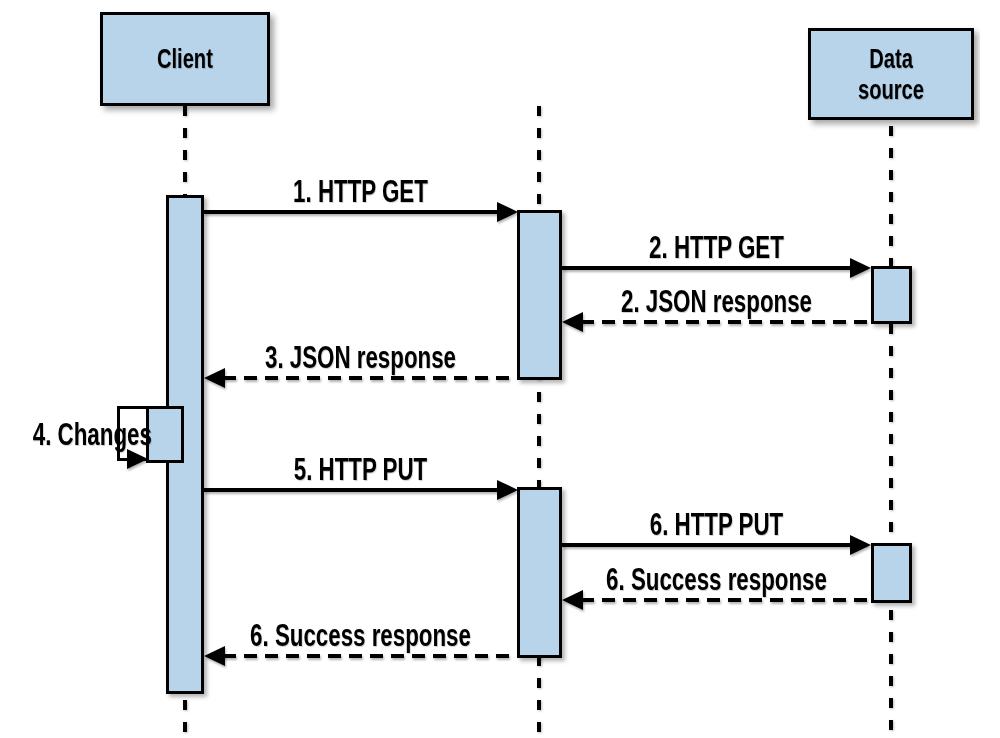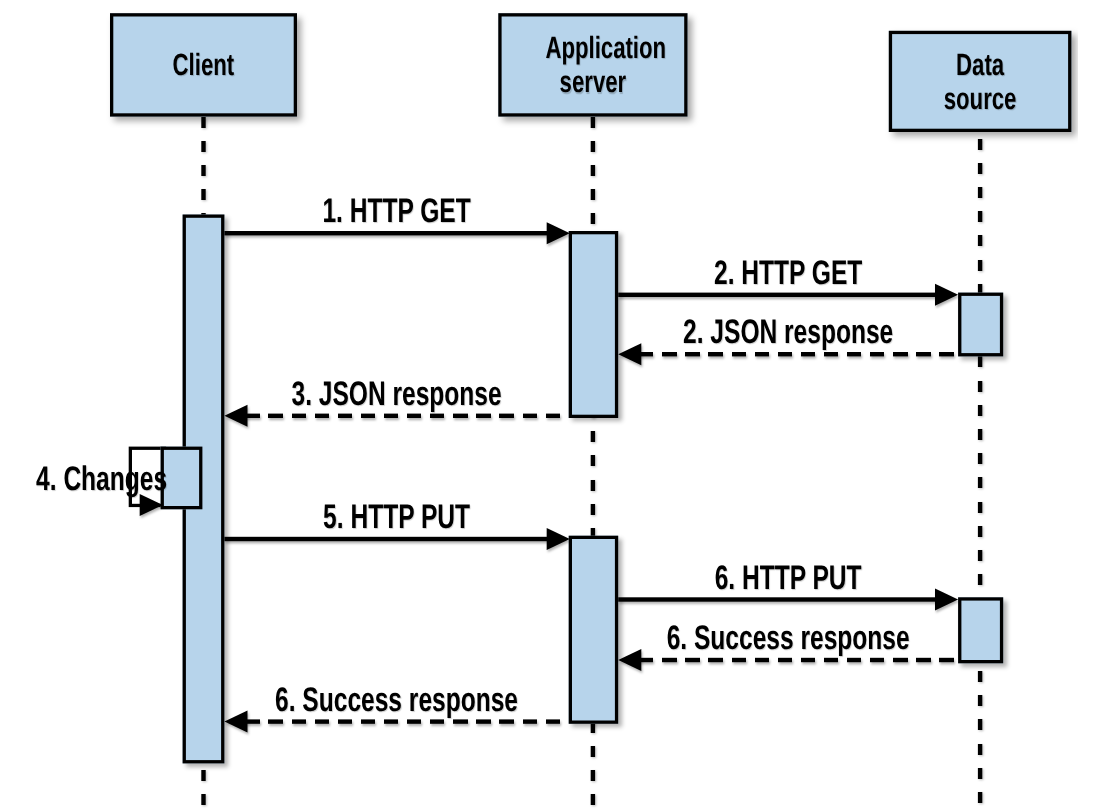--- a/index.html
+++ b/index.html
@@ -112,23 +112,20 @@
 
 <div class="canvas">
 
   <div class="lifeline" style="left:183px; top:106px; height:632px;"></div>
   <div class="lifeline" style="left:537px; top:106px; height:632px;"></div>
   <div class="lifeline" style="left:889px; top:104px; height:634px;"></div>
 
   <div class="actor-box" style="left:100px; top:12px; width:170px; height:94px;">
     <span class="actor-label">Client</span>
   </div>
-  <div class="actor-box" style="left:453px; top:12px; width:172px; height:94px;">
-    <span class="actor-label" style="width:120px;">Application server</span>
-  </div>
   <div class="actor-box" style="left:808px; top:28px; width:166px; height:92px;">
     <span class="actor-label">Data source</span>
   </div>
 
   <div class="self-loop" style="left:117px; top:406px; width:34px; height:55px;"></div>
 
   <div class="activation" style="left:166px; top:195px; width:38px; height:499px;"></div>
   <div class="activation" style="left:517px; top:210px; width:45px; height:170px;"></div>
   <div class="activation" style="left:517px; top:487px; width:45px; height:171px;"></div>
   <div class="activation" style="left:871px; top:266px; width:41px; height:58px;"></div>

